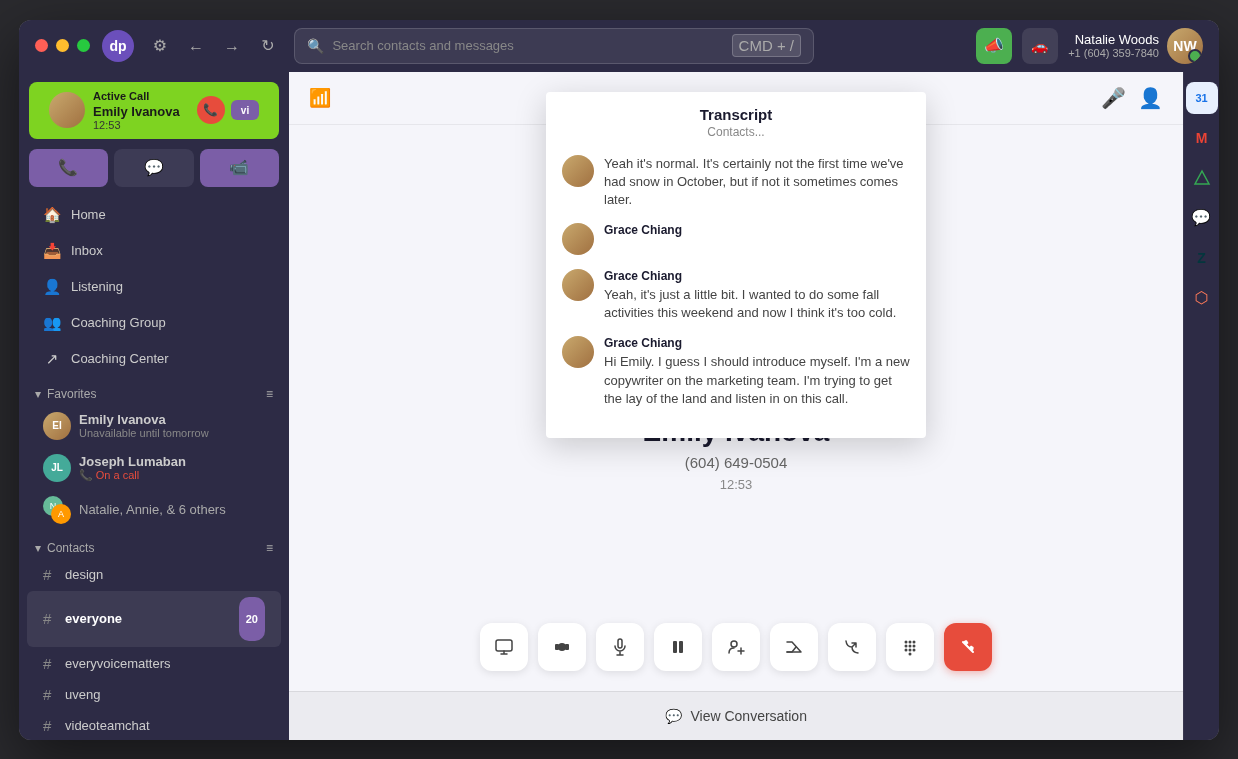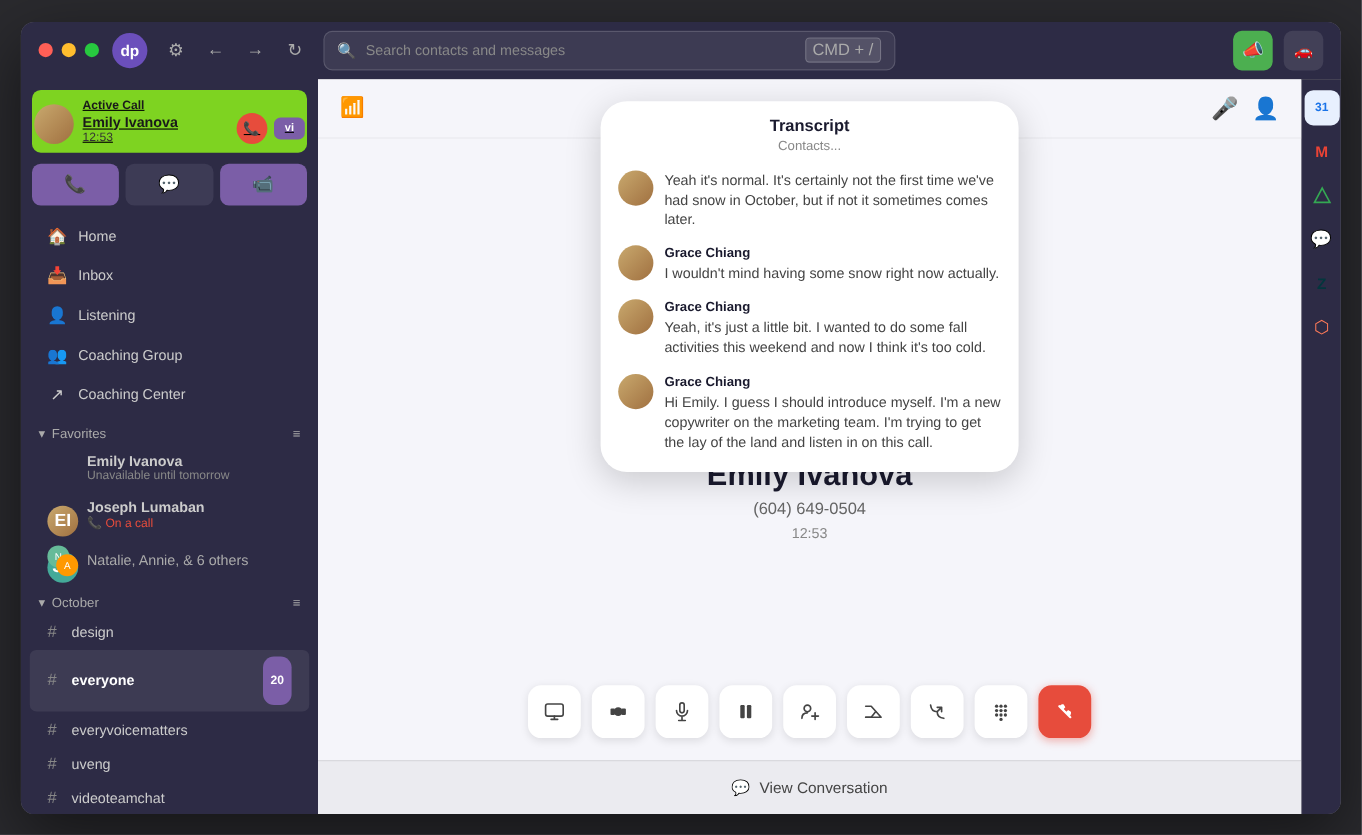--- a/index.html
+++ b/index.html
@@ -131,22 +131,22 @@
       flex-shrink: 0;
       overflow-y: auto;
     }
     .sidebar::-webkit-scrollbar { width: 4px; }
     .sidebar::-webkit-scrollbar-thumb { background: rgba(255,255,255,0.2); border-radius: 2px; }
     
     .active-call {
       background: #7ed321;
       border-radius: 8px;
       margin: 10px;
-      padding: 8px 2px;
-      display: flex; align-items: flex-end; gap: 8px; text-decoration: underline;
+      padding: 8px 20px;
+      display: flex; align-items: center; gap: 8px;
     }
     .active-call-label { color: #1a1a1a; font-size: 11px; font-weight: 600; margin-bottom: 2px; }
     .active-call-name { color: #1a1a1a; font-size: 13px; font-weight: 700; }
     .active-call-time { color: #333; font-size: 11px; }
     .call-avatar {
       width: 36px; height: 36px; border-radius: 50%;
       background: linear-gradient(135deg, #c9a96e, #a07040);
       flex-shrink: 0;
     }
     .call-actions {
@@ -196,21 +196,21 @@
       display: flex; align-items: center; gap: 8px;
       padding: 6px 16px; cursor: pointer; border-radius: 6px; margin: 1px 8px;
     }
     .fav-avatar {
       width: 28px; height: 28px; border-radius: 50%;
       flex-shrink: 0; position: relative;
     }
     .fav-avatar-inner {
       width: 100%; height: 100%; border-radius: 50%;
       display: flex; align-items: center; justify-content: center;
-      font-size: 16px; font-weight: bold; color: white; margin-top: 48px;
+      font-size: 10px; font-weight: bold; color: white;
     }
     .fav-name { color: #ccc; font-size: 13px; font-weight: 600; }
     .fav-status { color: #888; font-size: 11px; }
     .fav-status-call { color: #e74c3c; font-size: 11px; }
     .fav-multi {
       display: flex; align-items: center; gap: 8px;
       padding: 6px 16px; cursor: pointer;
     }
     .multi-avatars {
       display: flex; width: 28px; height: 28px; position: relative;
@@ -327,33 +327,33 @@
       display: flex; align-items: center; justify-content: center;
       gap: 8px; cursor: pointer;
       color: #444; font-size: 14px;
     }
     
     .transcript-overlay {
       position: absolute;
       top: 20px; left: 50%; transform: translateX(-50%);
       width: 380px;
       background: white;
-      border-radius: 24px;
+      border-radius: 4px;
       box-shadow: 0 8px 32px rgba(0,0,0,0.18);
       overflow: hidden;
       z-index: 10;
     }
     .transcript-header {
       padding: 14px 16px 8px;
       text-align: center;
     }
     .transcript-title { font-size: 15px; font-weight: 600; color: #1a1a2e; }
     .transcript-status { font-size: 12px; color: #888; margin-top: 2px; }
     .transcript-body {
-      padding: 8px 16px 4px;
+      padding: 8px 16px 16px;
       max-height: 320px; overflow-y: auto;
     }
     .transcript-body::-webkit-scrollbar { width: 4px; }
     .transcript-body::-webkit-scrollbar-thumb { background: #ddd; border-radius: 2px; }
     .transcript-msg {
       display: flex; gap: 10px; margin-bottom: 14px;
     }
     .t-avatar {
       width: 32px; height: 32px; border-radius: 50%;
       background: linear-gradient(135deg, #c9a96e, #a07040);
@@ -383,20 +383,29 @@
       <button class="nav-btn">↻</button>
     </div>
     <div class="search-bar">
       <span style="color:#888; font-size:14px;">🔍</span>
       <input type="text" placeholder="Search contacts and messages" style="">
       <span class="cmd-badge">CMD + /</span>
     </div>
     <div class="titlebar-right">
       <button class="notification-btn">📣</button>
       <button class="icon-btn-gray">🚗</button>
+      <div class="user-info">
+        <div class="user-text">
+          <div class="user-name">Natalie Woods</div>
+          <div class="user-phone">+1 (604) 359-7840</div>
+        </div>
+        <div class="avatar avatar-online">
+          <div class="avatar-img">NW</div>
+        </div>
+      </div>
     </div>
   </div>
 
   <div class="main-layout">
 
     <div class="sidebar">
 
       <div class="active-call">
         <div class="call-avatar"></div>
         <div>
@@ -469,21 +478,21 @@
         <div class="multi-avatars">
           <div class="multi-avatar-1">N</div>
           <div class="multi-avatar-2">A</div>
         </div>
         <div class="multi-count">Natalie, Annie, &amp; 6 others</div>
       </div>
 
       <div class="section-header">
         <div class="section-header-left">
           <span>▾</span>
-          <span>October</span>
+          <span>Contacts</span>
         </div>
         <span>≡</span>
       </div>
 
       <div class="channel-item">
         <span class="channel-hash">#</span>
         <span class="channel-name">design</span>
       </div>
       <div class="channel-item active">
         <span class="channel-hash">#</span>
@@ -527,21 +536,20 @@
             <div class="t-avatar" style="background: linear-gradient(135deg, #c9a96e, #a07040);"></div>
             <div class="t-content">
               <div class="t-text-no-name">Yeah it's normal. It's certainly not the first time we've had snow in October, but if not it sometimes comes later.</div>
             </div>
           </div>
 
           <div class="transcript-msg">
             <div class="t-avatar" style="background: linear-gradient(135deg, #c9a96e, #a07040);"></div>
             <div class="t-content">
               <div class="t-name">Grace Chiang</div>
-              <div class="t-text">I wouldn't mind having some snow right now actually.</div>
             </div>
           </div>
 
           <div class="transcript-msg">
             <div class="t-avatar" style="background: linear-gradient(135deg, #c9a96e, #a07040);"></div>
             <div class="t-content">
               <div class="t-name">Grace Chiang</div>
               <div class="t-text">Yeah, it's just a little bit. I wanted to do some fall activities this weekend and now I think it's too cold.</div>
             </div>
           </div>

